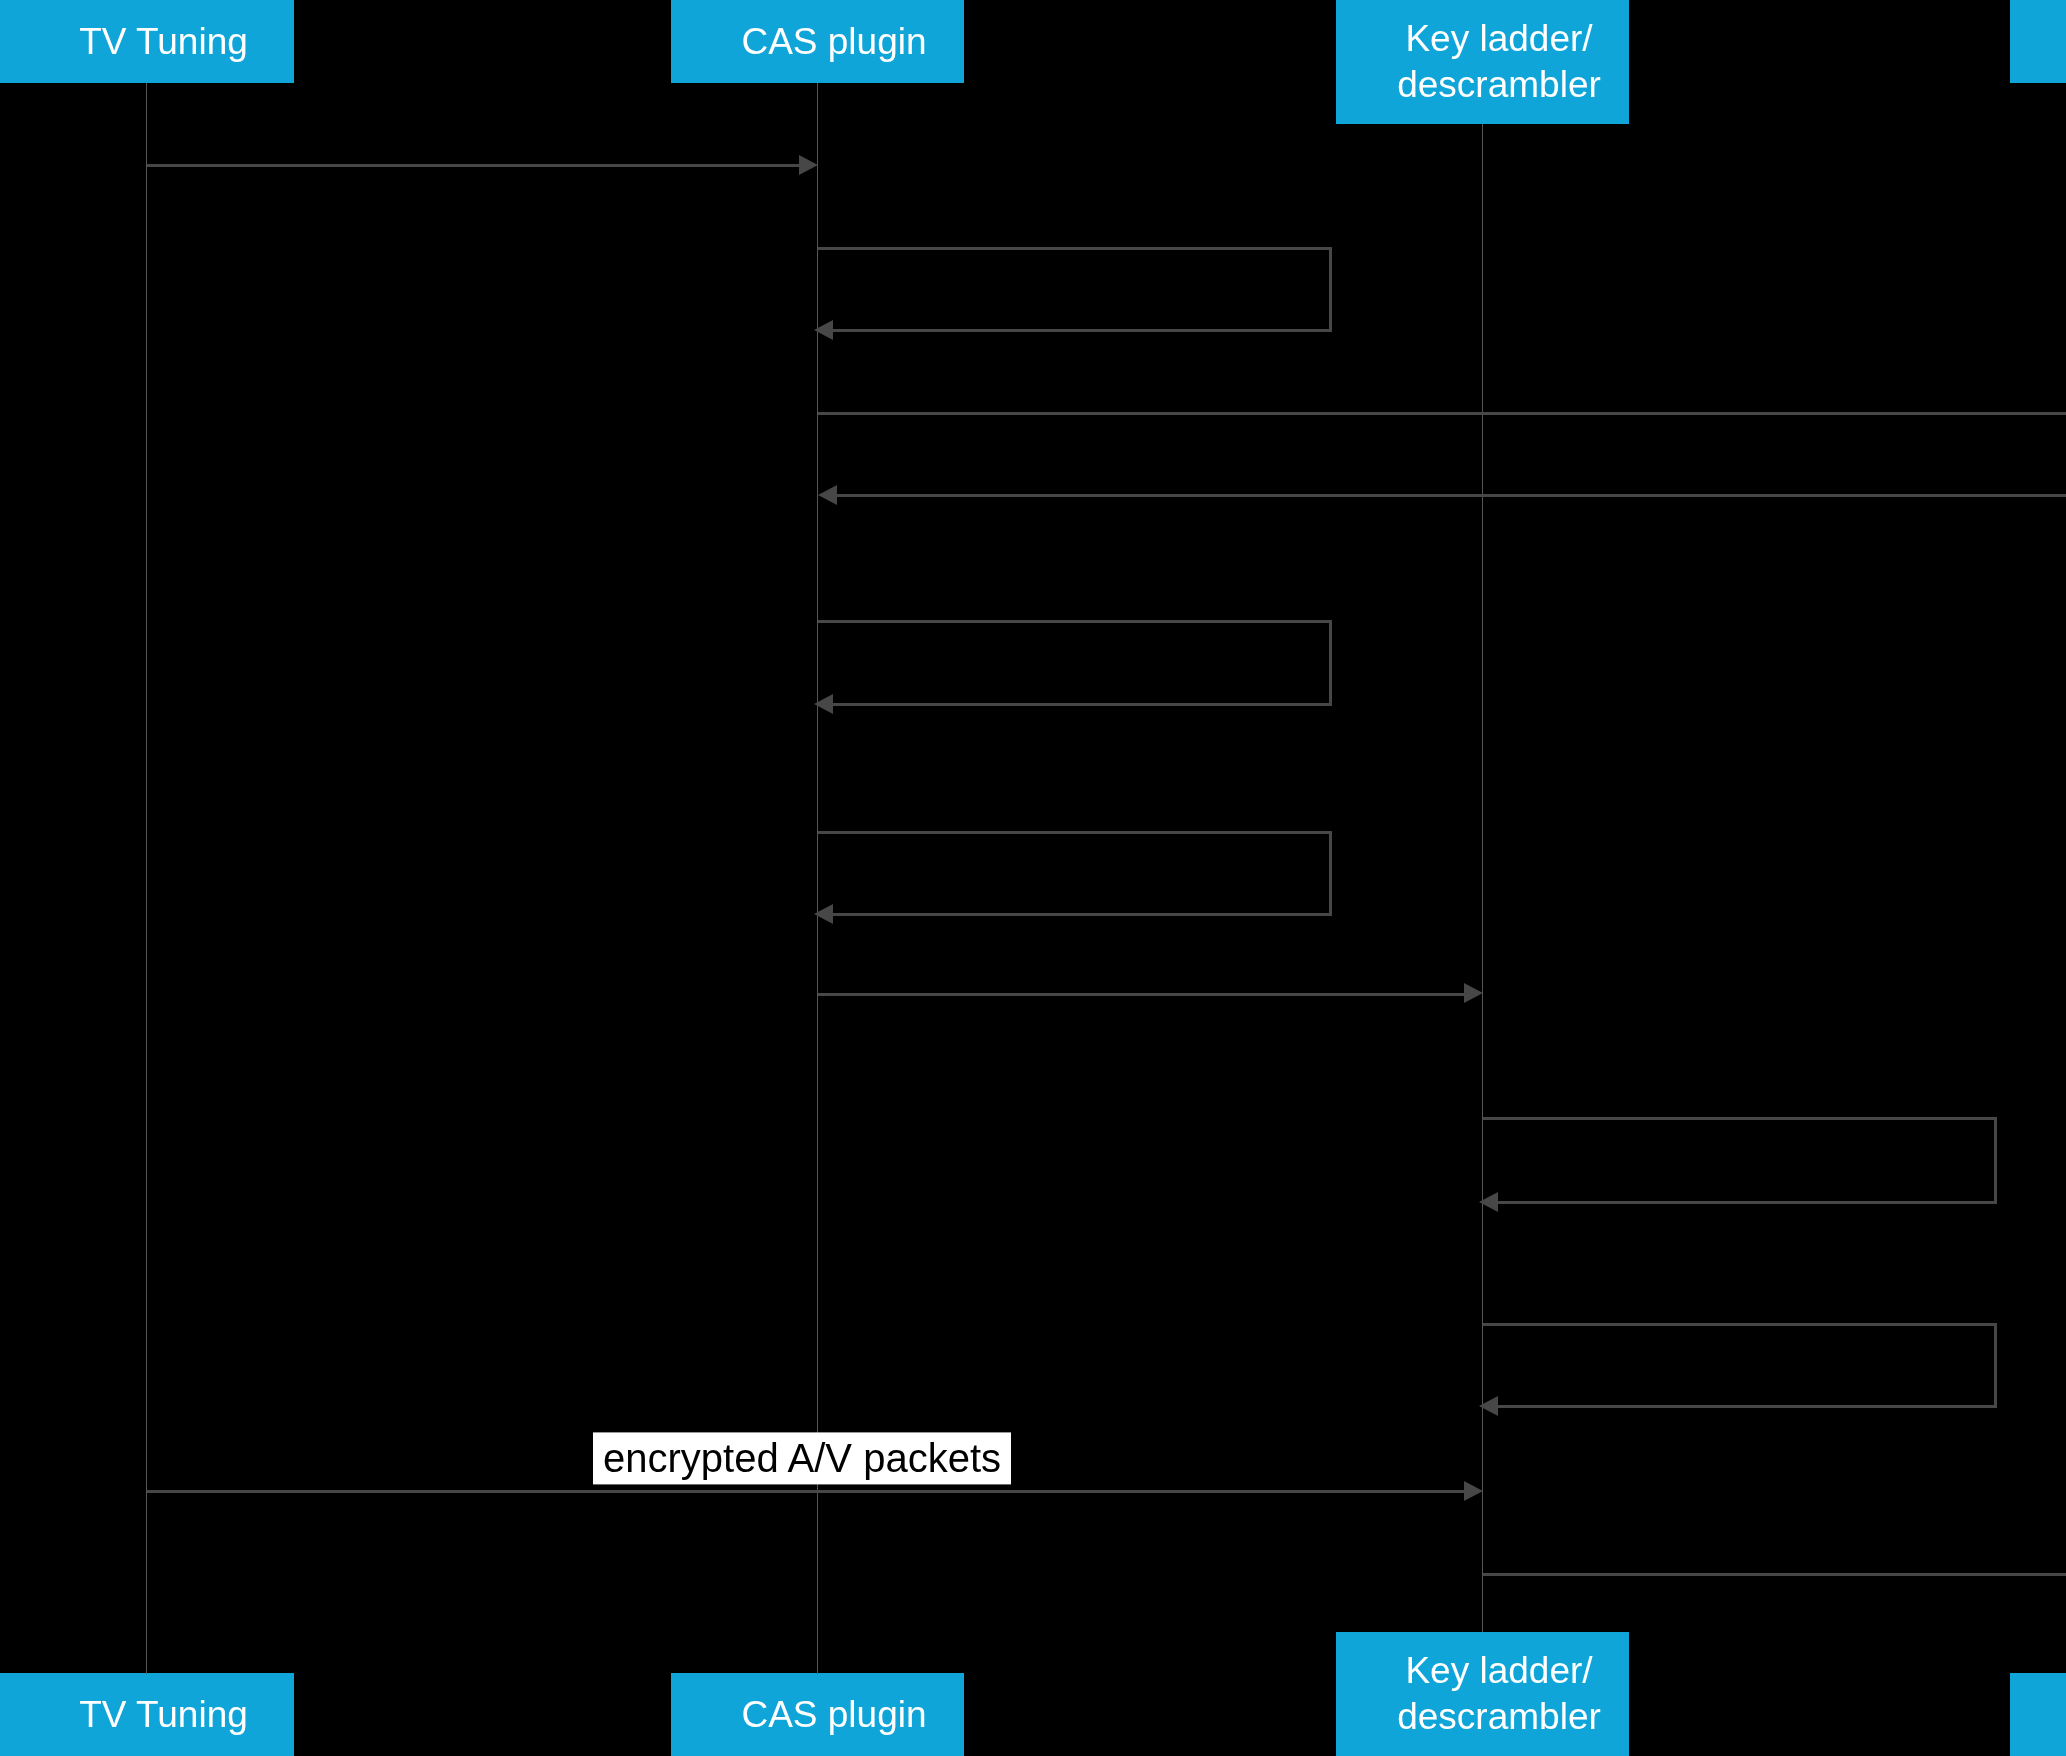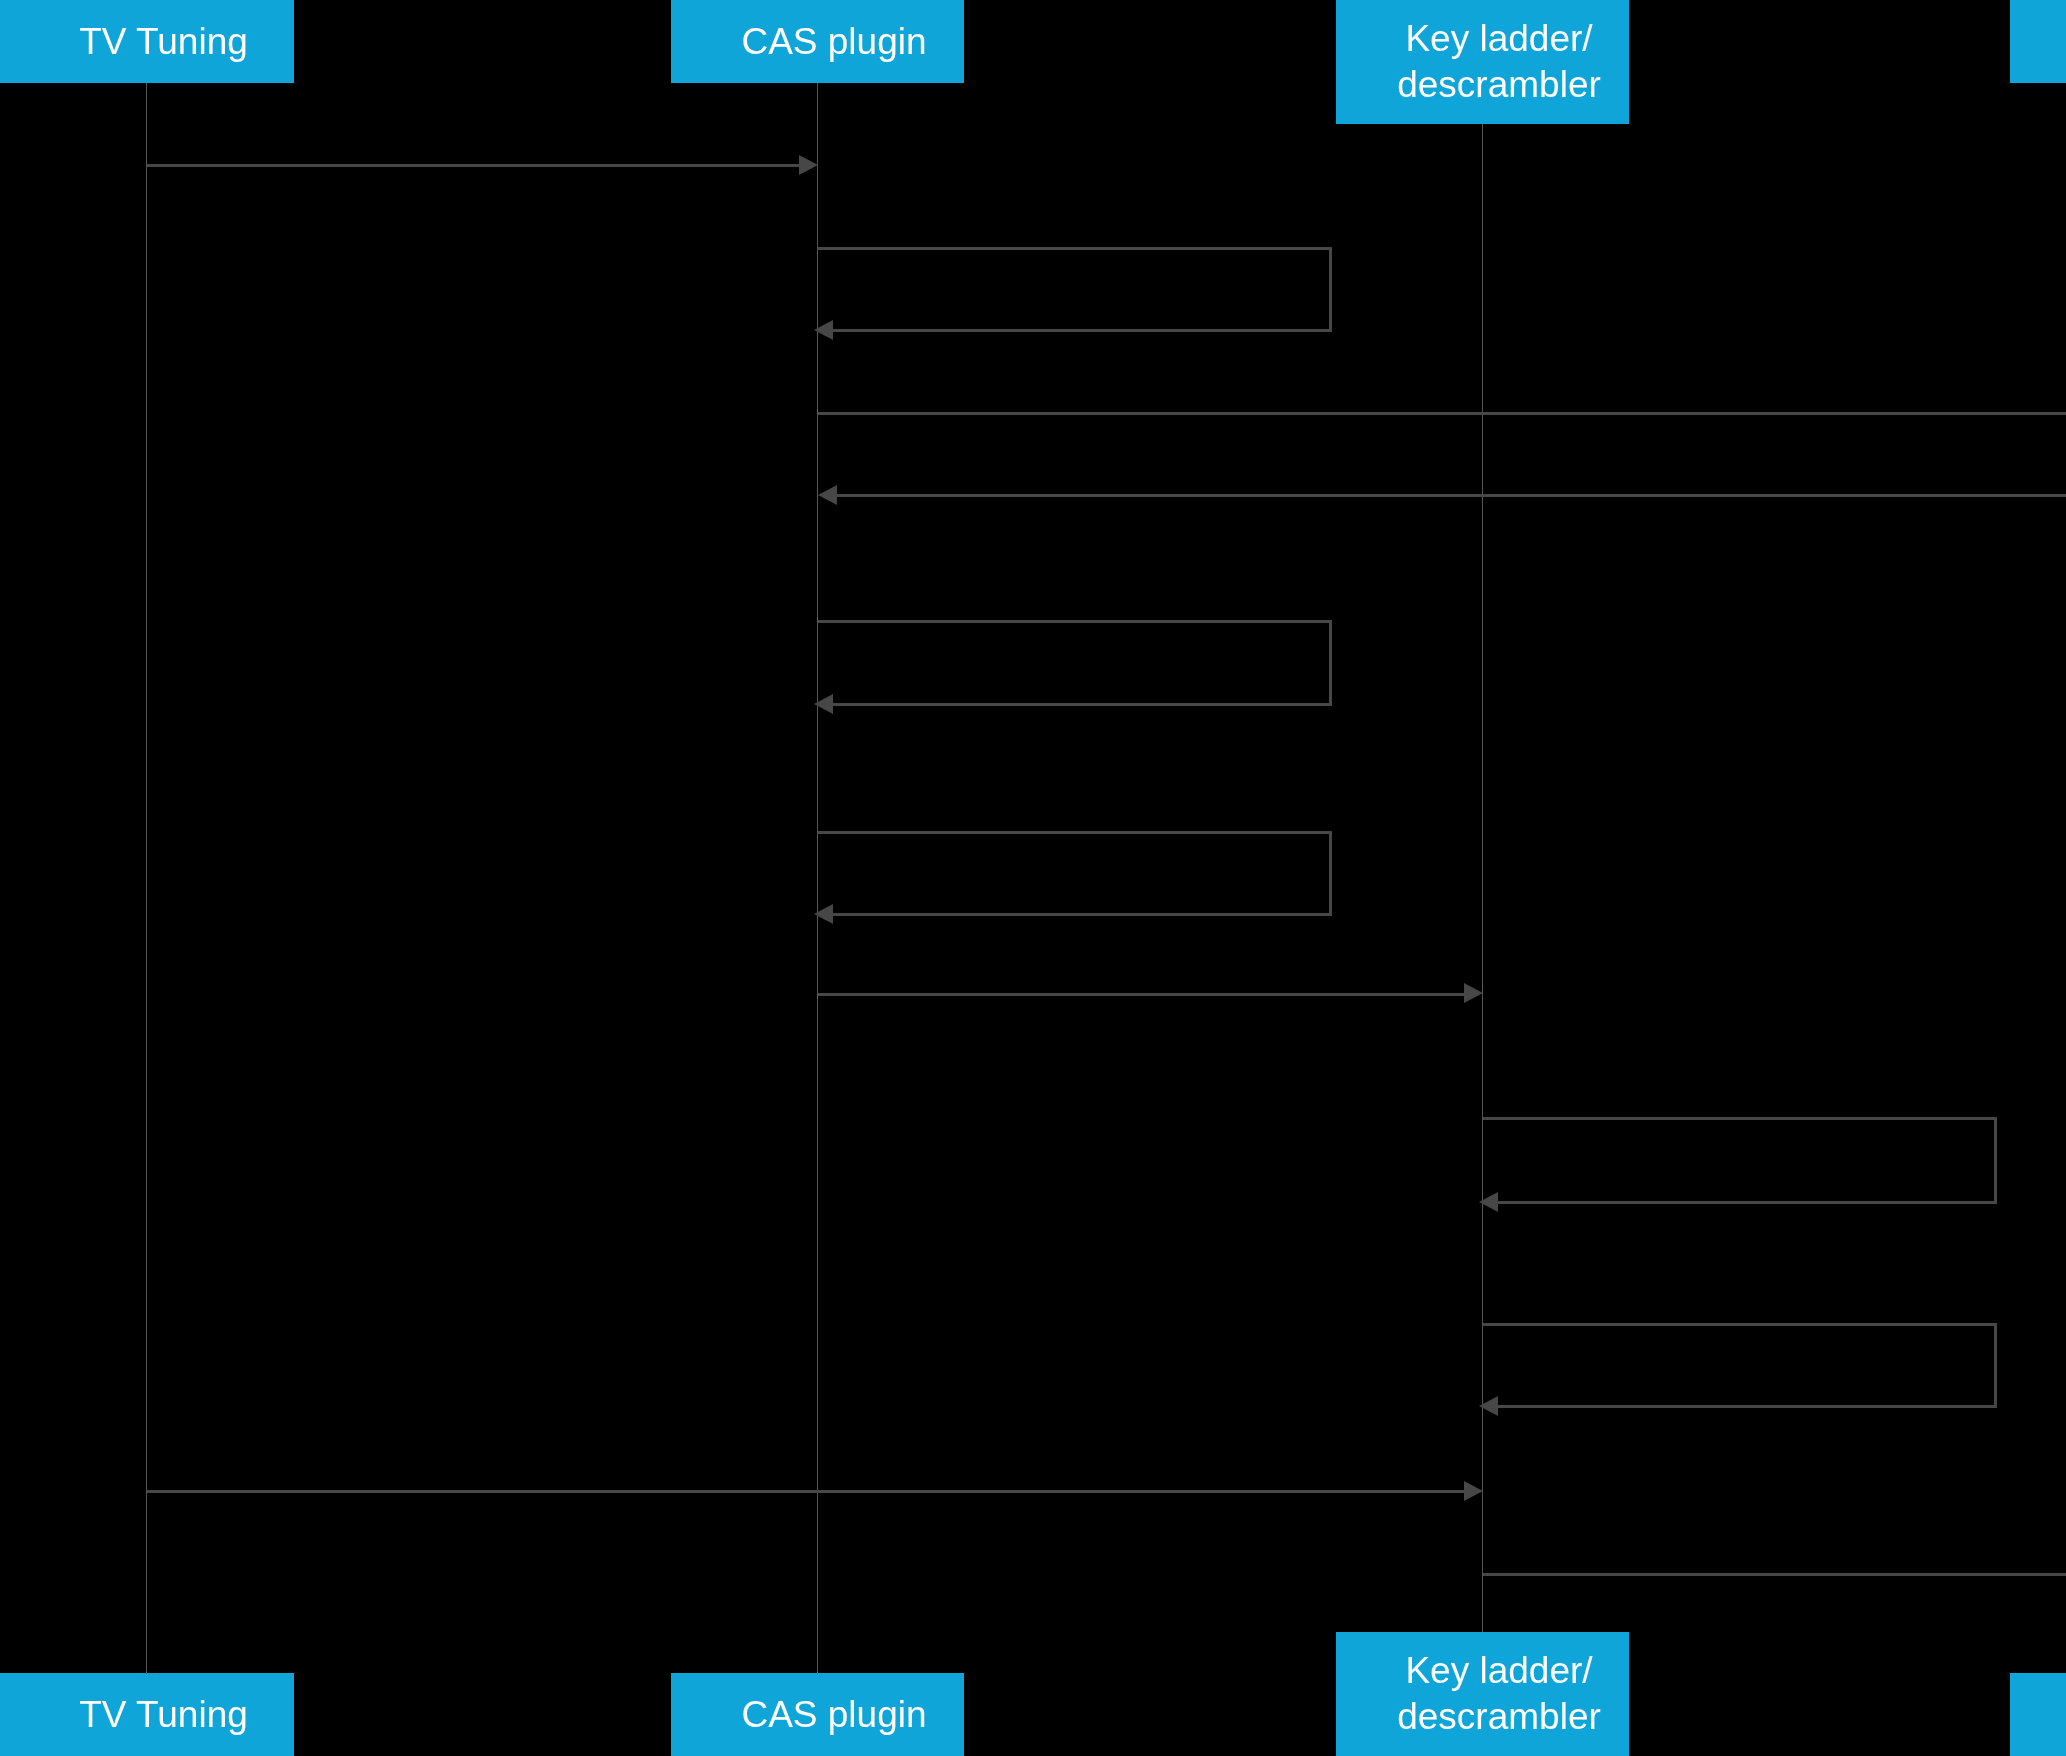--- a/index.html
+++ b/index.html
@@ -61,20 +61,21 @@
     <span>CAS plugin</span>
   </div>
   <div class="pbox bottom" style="width: 293px; height: 124px; left: 1336px; bottom: 0px;">
     <span>Key ladder/</span>
     <span>descrambler</span>
   </div>
   <div class="pbox bottom" style="width: 293px; height: 83px; left: 2010px; bottom: 0px;">
     <span>Decode, display</span>
   </div>
 
+  <div class="msglabel" id="msg-label" style="left: 802px; top: 1484px;">encrypted A/V packets</div>
 
 <div class="lifeline" style="left: 146px; top: 83px; height: 1591px;"></div>
     <div class="lifeline" style="left: 817px; top: 83px; height: 1591px;"></div>
     <div class="lifeline" style="left: 1482px; top: 124px; height: 1508px;"></div>
     <div class="mline" style="left: 147px; width: 653px; top: 164px;"></div>
     <div class="ahead right" style="top: 155px; left: 799px;"></div>
     <div class="mline" style="left: 818px; width: 514px; top: 247px;"></div>
     <div class="vline" style="left: 1329px; top: 249px; height: 82px;"></div>
     <div class="mline" style="left: 832px; width: 500px; top: 329px;"></div>
     <div class="ahead left" style="top: 320px; left: 814px;"></div>

